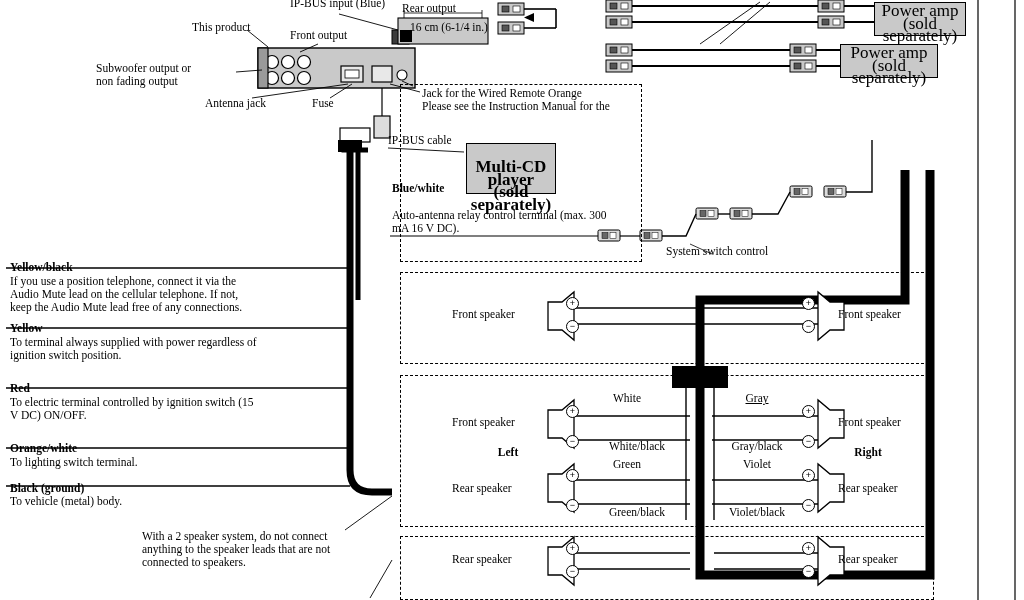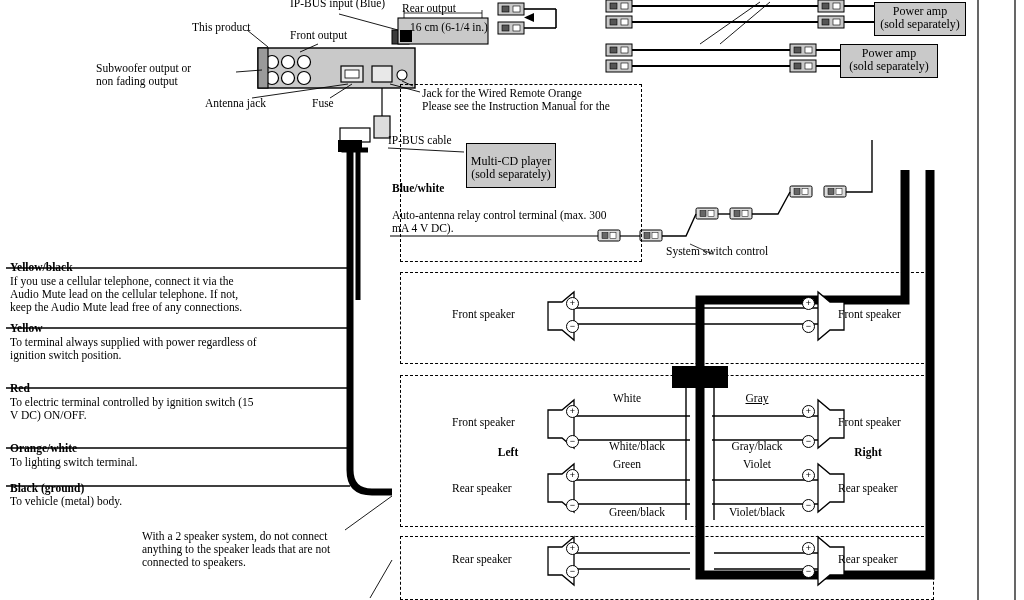--- a/index.html
+++ b/index.html
@@ -2,21 +2,21 @@
 <html><head>
 <meta charset="utf-8">
 <style>
   html,body{margin:0;padding:0;background:#fff;}
   body{width:1024px;height:600px;overflow:hidden;font-family:"Liberation Serif",serif;color:#000;}
   #stage{position:relative;width:1024px;height:600px;}
   .lbl{position:absolute;font-size:11.5px;line-height:13.2px;color:#000;}
   .lbl.c{text-align:center;}
   .lbl.r{text-align:left;}
   .lbl.b{font-weight:bold;}
-  .box{position:absolute;background:#c9c9c9;border:1px solid #000;font-size:12px;line-height:12.5px;text-align:center;color:#000;}
+  .box{position:absolute;background:#c9c9c9;border:1px solid #000;font-size:17px;line-height:12.5px;text-align:center;color:#000;}
   .box span{display:block;}
   .dash{position:absolute;border:1px dashed #000;}
   svg{position:absolute;left:0;top:0;overflow:visible;}
   .plus,.minus{position:absolute;width:11px;height:11px;border:1px solid #000;border-radius:50%;background:#fff;font-size:9px;line-height:10px;text-align:center;font-family:"Liberation Sans",sans-serif;}
 </style>
 </head>
 <body>
 
 <div id="stage">
 
@@ -174,45 +174,45 @@
   <div class="dash" style="left:400px;top:536px;width:532px;height:62px;"></div>
 
   <div class="box" style="left:874px;top:2px;width:90px;height:30px;padding-top:2px;">
     <span>Power amp</span>
     <span>(sold separately)</span>
   </div>
   <div class="box" style="left:840px;top:44px;width:96px;height:30px;padding-top:2px;">
     <span>Power amp</span>
     <span>(sold separately)</span>
   </div>
-  <div class="box" style="left:466px;top:143px;width:88px;height:32px;padding-top:11px;">
+  <div class="box" style="left:466px;top:143px;width:88px;height:32px;padding-top:17px;font-weight:bold;">
     <span>Multi-CD player</span>
     <span>(sold separately)</span>
   </div>
 
   <div class="lbl" style="left:192px;top:21px;">This product</div>
   <div class="lbl" style="left:290px;top:29px;">Front output</div>
   <div class="lbl" style="left:290px;top:-3px;">IP-BUS input (Blue)</div>
   <div class="lbl" style="left:402px;top:2px;">Rear output</div>
   <div class="lbl" style="left:410px;top:21px;">16 cm (6-1/4 in.)</div>
   <div class="lbl r" style="left:96px;top:62px;width:144px;">Subwoofer output or</div>
   <div class="lbl r" style="left:96px;top:75px;width:144px;">non fading output</div>
   <div class="lbl" style="left:205px;top:97px;">Antenna jack</div>
   <div class="lbl" style="left:312px;top:97px;">Fuse</div>
   <div class="lbl" style="left:422px;top:87px;">Jack for the Wired Remote Orange</div>
   <div class="lbl" style="left:422px;top:100px;">Please see the Instruction Manual for the</div>
   <div class="lbl" style="left:388px;top:134px;">IP-BUS cable</div>
   <div class="lbl" style="left:666px;top:245px;">System switch control</div>
 
   <div class="lbl b" style="left:392px;top:182px;">Blue/white</div>
   <div class="lbl" style="left:392px;top:209px;">Auto-antenna relay control terminal (max. 300</div>
-  <div class="lbl" style="left:392px;top:222px;">mA 4 V DC).</div>
+  <div class="lbl" style="left:392px;top:222px;">mA 16 V DC).</div>
 
   <div class="lbl b" style="left:10px;top:261px;">Yellow/black</div>
-  <div class="lbl" style="left:10px;top:275px;">If you use a cellular telephone, connect it via the</div>
+  <div class="lbl" style="left:10px;top:275px;">If you use a position telephone, connect it via the</div>
   <div class="lbl" style="left:10px;top:288px;">Audio Mute lead on the cellular telephone. If not,</div>
   <div class="lbl" style="left:10px;top:301px;">keep the Audio Mute lead free of any connections.</div>
 
   <div class="lbl b" style="left:10px;top:322px;">Yellow</div>
   <div class="lbl" style="left:10px;top:336px;">To terminal always supplied with power regardless of</div>
   <div class="lbl" style="left:10px;top:349px;">ignition switch position.</div>
 
   <div class="lbl b" style="left:10px;top:382px;">Red</div>
   <div class="lbl" style="left:10px;top:396px;">To electric terminal controlled by ignition switch (15</div>
   <div class="lbl" style="left:10px;top:409px;">V DC) ON/OFF.</div>

